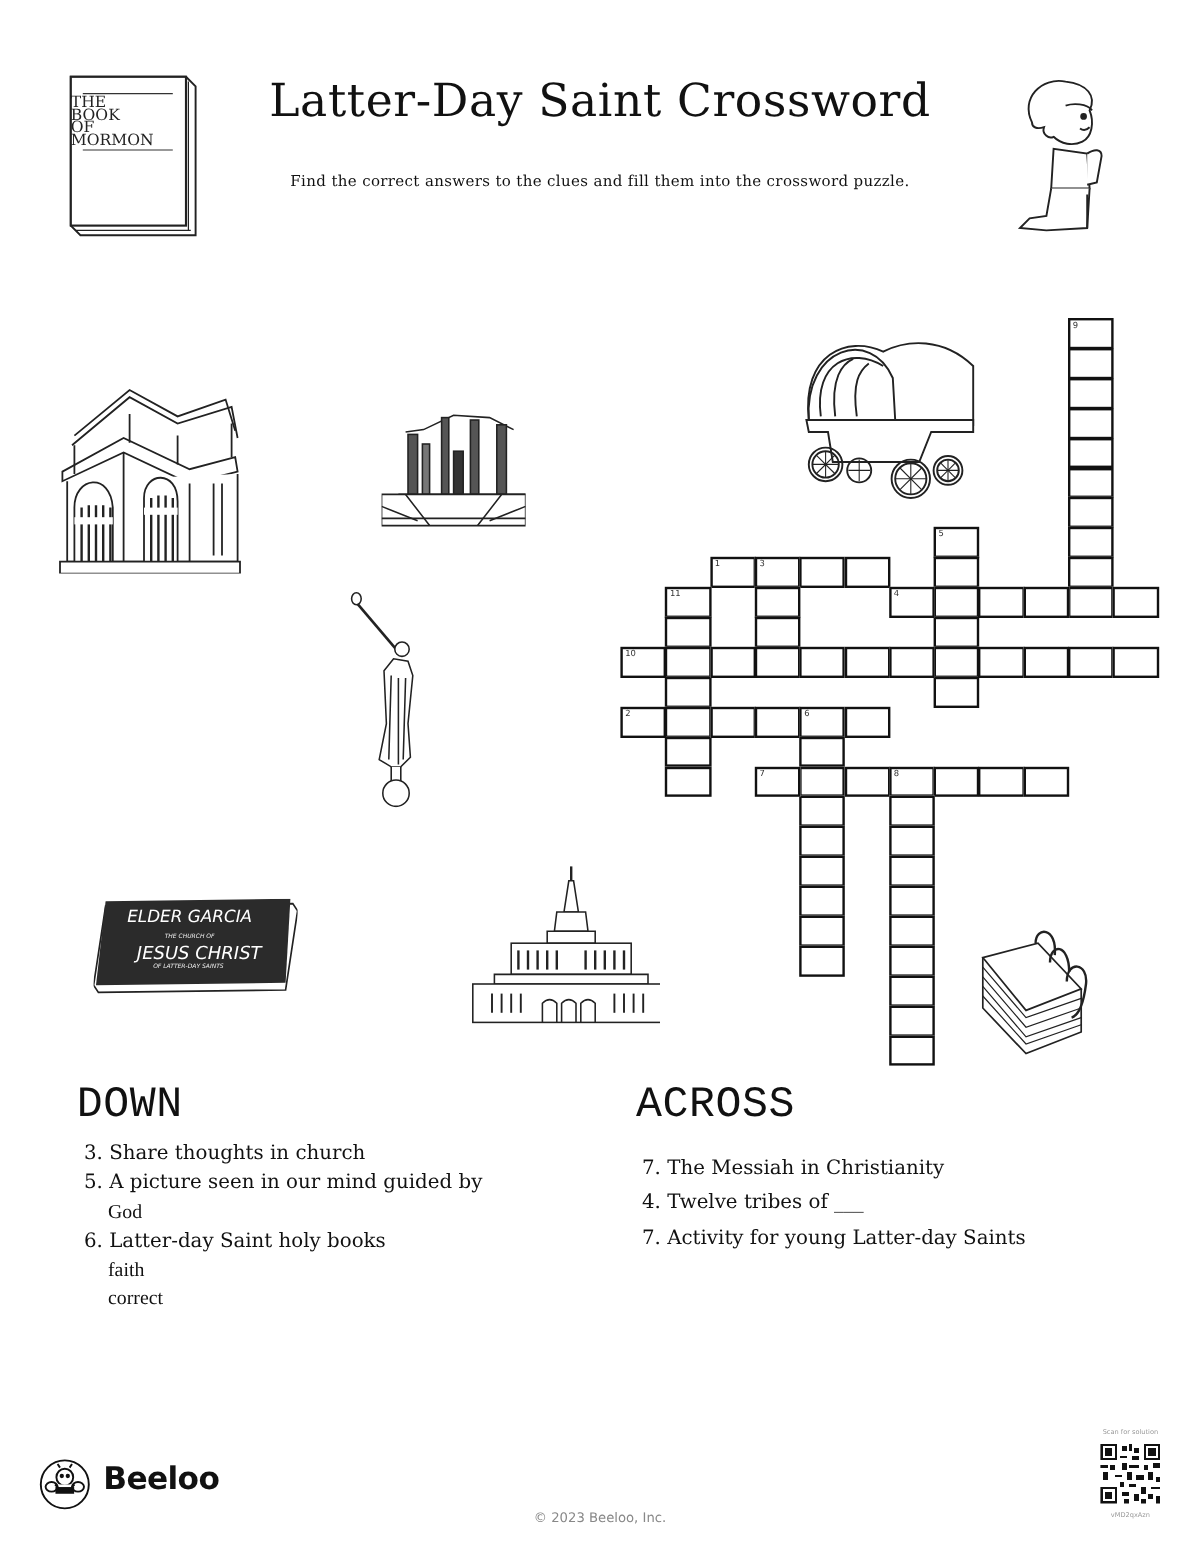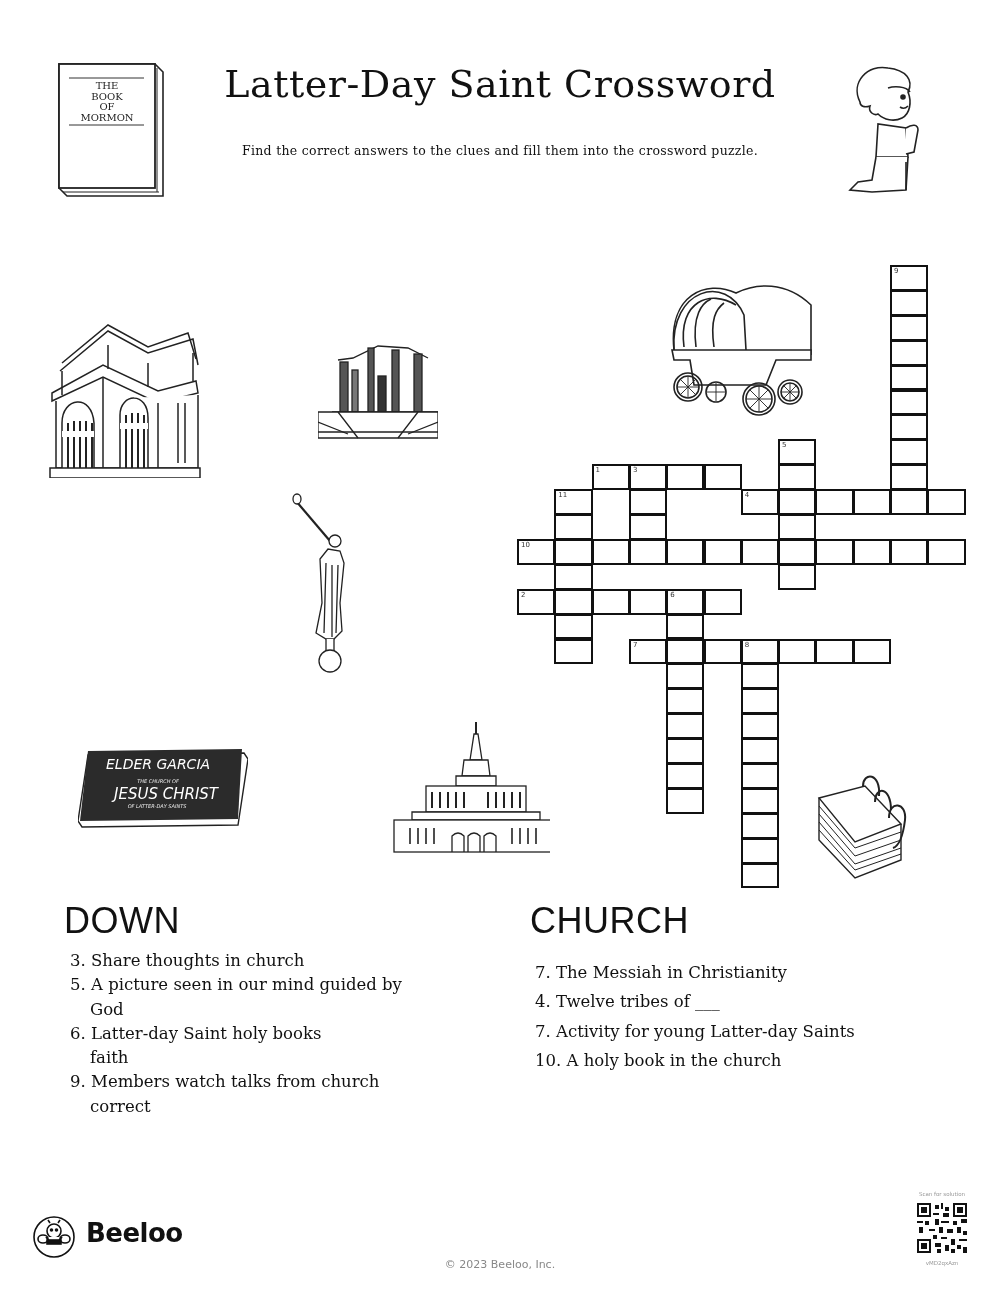--- a/index.html
+++ b/index.html
@@ -2,45 +2,45 @@
 <html><head>
 <meta charset="utf-8">
 <style>
   html, body { margin: 0; padding: 0; background: #ffffff; }
   body { width: 1000px; height: 1294px; position: relative; overflow: hidden; font-family: "DejaVu Serif", serif; color: #111; }
   .abs { position: absolute; }
   .title { left: 0; width: 1000px; top: 62px; text-align: center; font-family: "DejaVu Serif", serif; font-size: 38px; font-weight: normal; letter-spacing: 0.5px; padding-left: 0; }
   .subtitle { left: 0; width: 1000px; top: 143px; text-align: center; font-size: 12.5px; letter-spacing: 0.3px; }
   .cell { position: absolute; box-sizing: border-box; width: 38.3px; height: 25.9px; border: 2.2px solid #111; background: #fff; }
   .cell .num { position: absolute; left: 2px; top: 0px; font-family: "DejaVu Sans", sans-serif; font-size: 7px; line-height: 8px; color: #333; }
-  .section-head { font-family: Liberation Sans, sans-serif; font-size: 36px; letter-spacing: 0.5px; }
+  .section-head { font-family: Liberation Mono, monospace; font-size: 36px; letter-spacing: 0.5px; }
   .clue-list { font-size: 16.5px; line-height: 24.3px; }
   .clue { position: relative; padding-left: 0; }
-  .clue .wrap { display: block; padding-left: 20px; }
+  .clue .wrap { display: block; padding-left: 20px; font-family: Liberation Serif, serif; }
   .footer-copy { left: 0; width: 1000px; top: 1258px; text-align: center; font-family: "DejaVu Sans", sans-serif; font-size: 11px; color: #888; }
   .brand { left: 86px; top: 1218px; font-family: "DejaVu Sans", sans-serif; font-size: 26px; font-weight: bold; color: #111; letter-spacing: -0.5px; }
   .qr-caption { font-family: "DejaVu Sans", sans-serif; font-size: 5.5px; color: #999; text-align: center; width: 60px; }
   .badge { left: 78px; top: 749px; width: 170px; height: 76px; text-decoration: underline; }
 </style>
 </head>
 <body>
 
 <div class="abs title">Latter-Day Saint Crossword</div>
 <div class="abs subtitle">Find the correct answers to the clues and fill them into the crossword puzzle.</div>
 
 <div class="abs" style="left:55px;top:60px;width:112px;height:140px;">
   <svg width="112" height="140" viewBox="0 0 112 140">
     <path d="M4 4 L100 4 L108 12 L108 136 L12 136 L4 128 Z" fill="#fff" stroke="#222" stroke-width="1.6"></path>
     <rect x="4" y="4" width="96" height="124" fill="#fff" stroke="#222" stroke-width="1.8"></rect>
     <line x1="102" y1="8" x2="102" y2="132" stroke="#222" stroke-width="1"></line>
     <line x1="8" y1="132" x2="104" y2="132" stroke="#222" stroke-width="1"></line>
     <line x1="14" y1="18" x2="89" y2="18" stroke="#333" stroke-width="1"></line>
     <line x1="14" y1="65" x2="89" y2="65" stroke="#333" stroke-width="1"></line>
   </svg>
-  <div style="position:absolute;left:4px;top:21px;width:96px;text-align:center;font-family:'DejaVu Serif',serif;font-size:10px;line-height:10.5px;color:#222;">
+  <div style="position:absolute;left:4px;top:21px;width:96px;text-align:left;font-family:'DejaVu Serif',serif;font-size:13px;line-height:10.5px;color:#222;">
     <div>THE</div>
     <div>BOOK</div>
     <div>OF</div>
     <div>MORMON</div>
   </div>
 </div>
 
 <div class="abs" style="left:848px;top:62px;width:80px;height:135px;">
   <svg width="80" height="135" viewBox="0 0 80 135" fill="none" stroke="#222" stroke-width="1.6">
     <path d="M12 40 C2 20 20 2 40 6 C58 8 66 18 60 30 C64 40 62 52 54 56 C46 60 36 58 30 52 C26 54 20 50 22 44 C16 46 12 44 12 40 Z" fill="#fff"></path>
@@ -298,29 +298,28 @@
     <div class="cell" style="left: 740.8px; top: 837.7px; pointer-events: auto;"></div>
     <div class="cell" style="left: 740.8px; top: 862.6px; pointer-events: auto;"></div>
   </div>
 
 <div class="abs section-head" style="left:64px;top:900px;">DOWN</div>
 <div class="abs clue-list" style="left:70px;top:949px;width:400px;">
   <div class="clue"><span>3. Share thoughts in church</span></div>
   <div class="clue"><span>5. A picture seen in our mind guided by</span><span class="wrap">God</span></div>
   <div class="clue"><span>6. Latter-day Saint holy books</span></div>
   <div class="clue"><span class="wrap">faith</span></div>
-  <div class="clue"><span>9. Members watch talks from church</span><span class="wrap">correct</span></div>
-</div>
-
-<div class="abs section-head" style="left:530px;top:900px;">CHURCH</div>
+  <div class="clue"><span class="wrap">correct</span></div>
+</div>
+
+<div class="abs section-head" style="left:530px;top:900px;">ACROSS</div>
 <div class="abs clue-list" style="left:535px;top:958px;width:400px;line-height:29.3px;">
   <div class="clue"><span>7. The Messiah in Christianity</span></div>
   <div class="clue"><span>4. Twelve tribes of ___</span></div>
   <div class="clue"><span>7. Activity for young Latter-day Saints</span></div>
-  <div class="clue"><span>10. A holy book in the church</span></div>
 </div>
 
 <div class="abs" style="left:32px;top:1215px;width:44px;height:44px;">
   <svg width="44" height="44" viewBox="0 0 44 44" fill="none" stroke="#111" stroke-width="1.6">
     <circle cx="22" cy="22" r="20"></circle>
     <circle cx="22" cy="16" r="7" fill="#fff"></circle>
     <circle cx="19.5" cy="15" r="1" fill="#111"></circle>
       <circle cx="24.5" cy="15" r="1" fill="#111"></circle>
     <path d="M14 22 Q22 34 30 22" fill="#fff"></path>
     <rect x="15" y="25" width="14" height="4" fill="#111"></rect>

